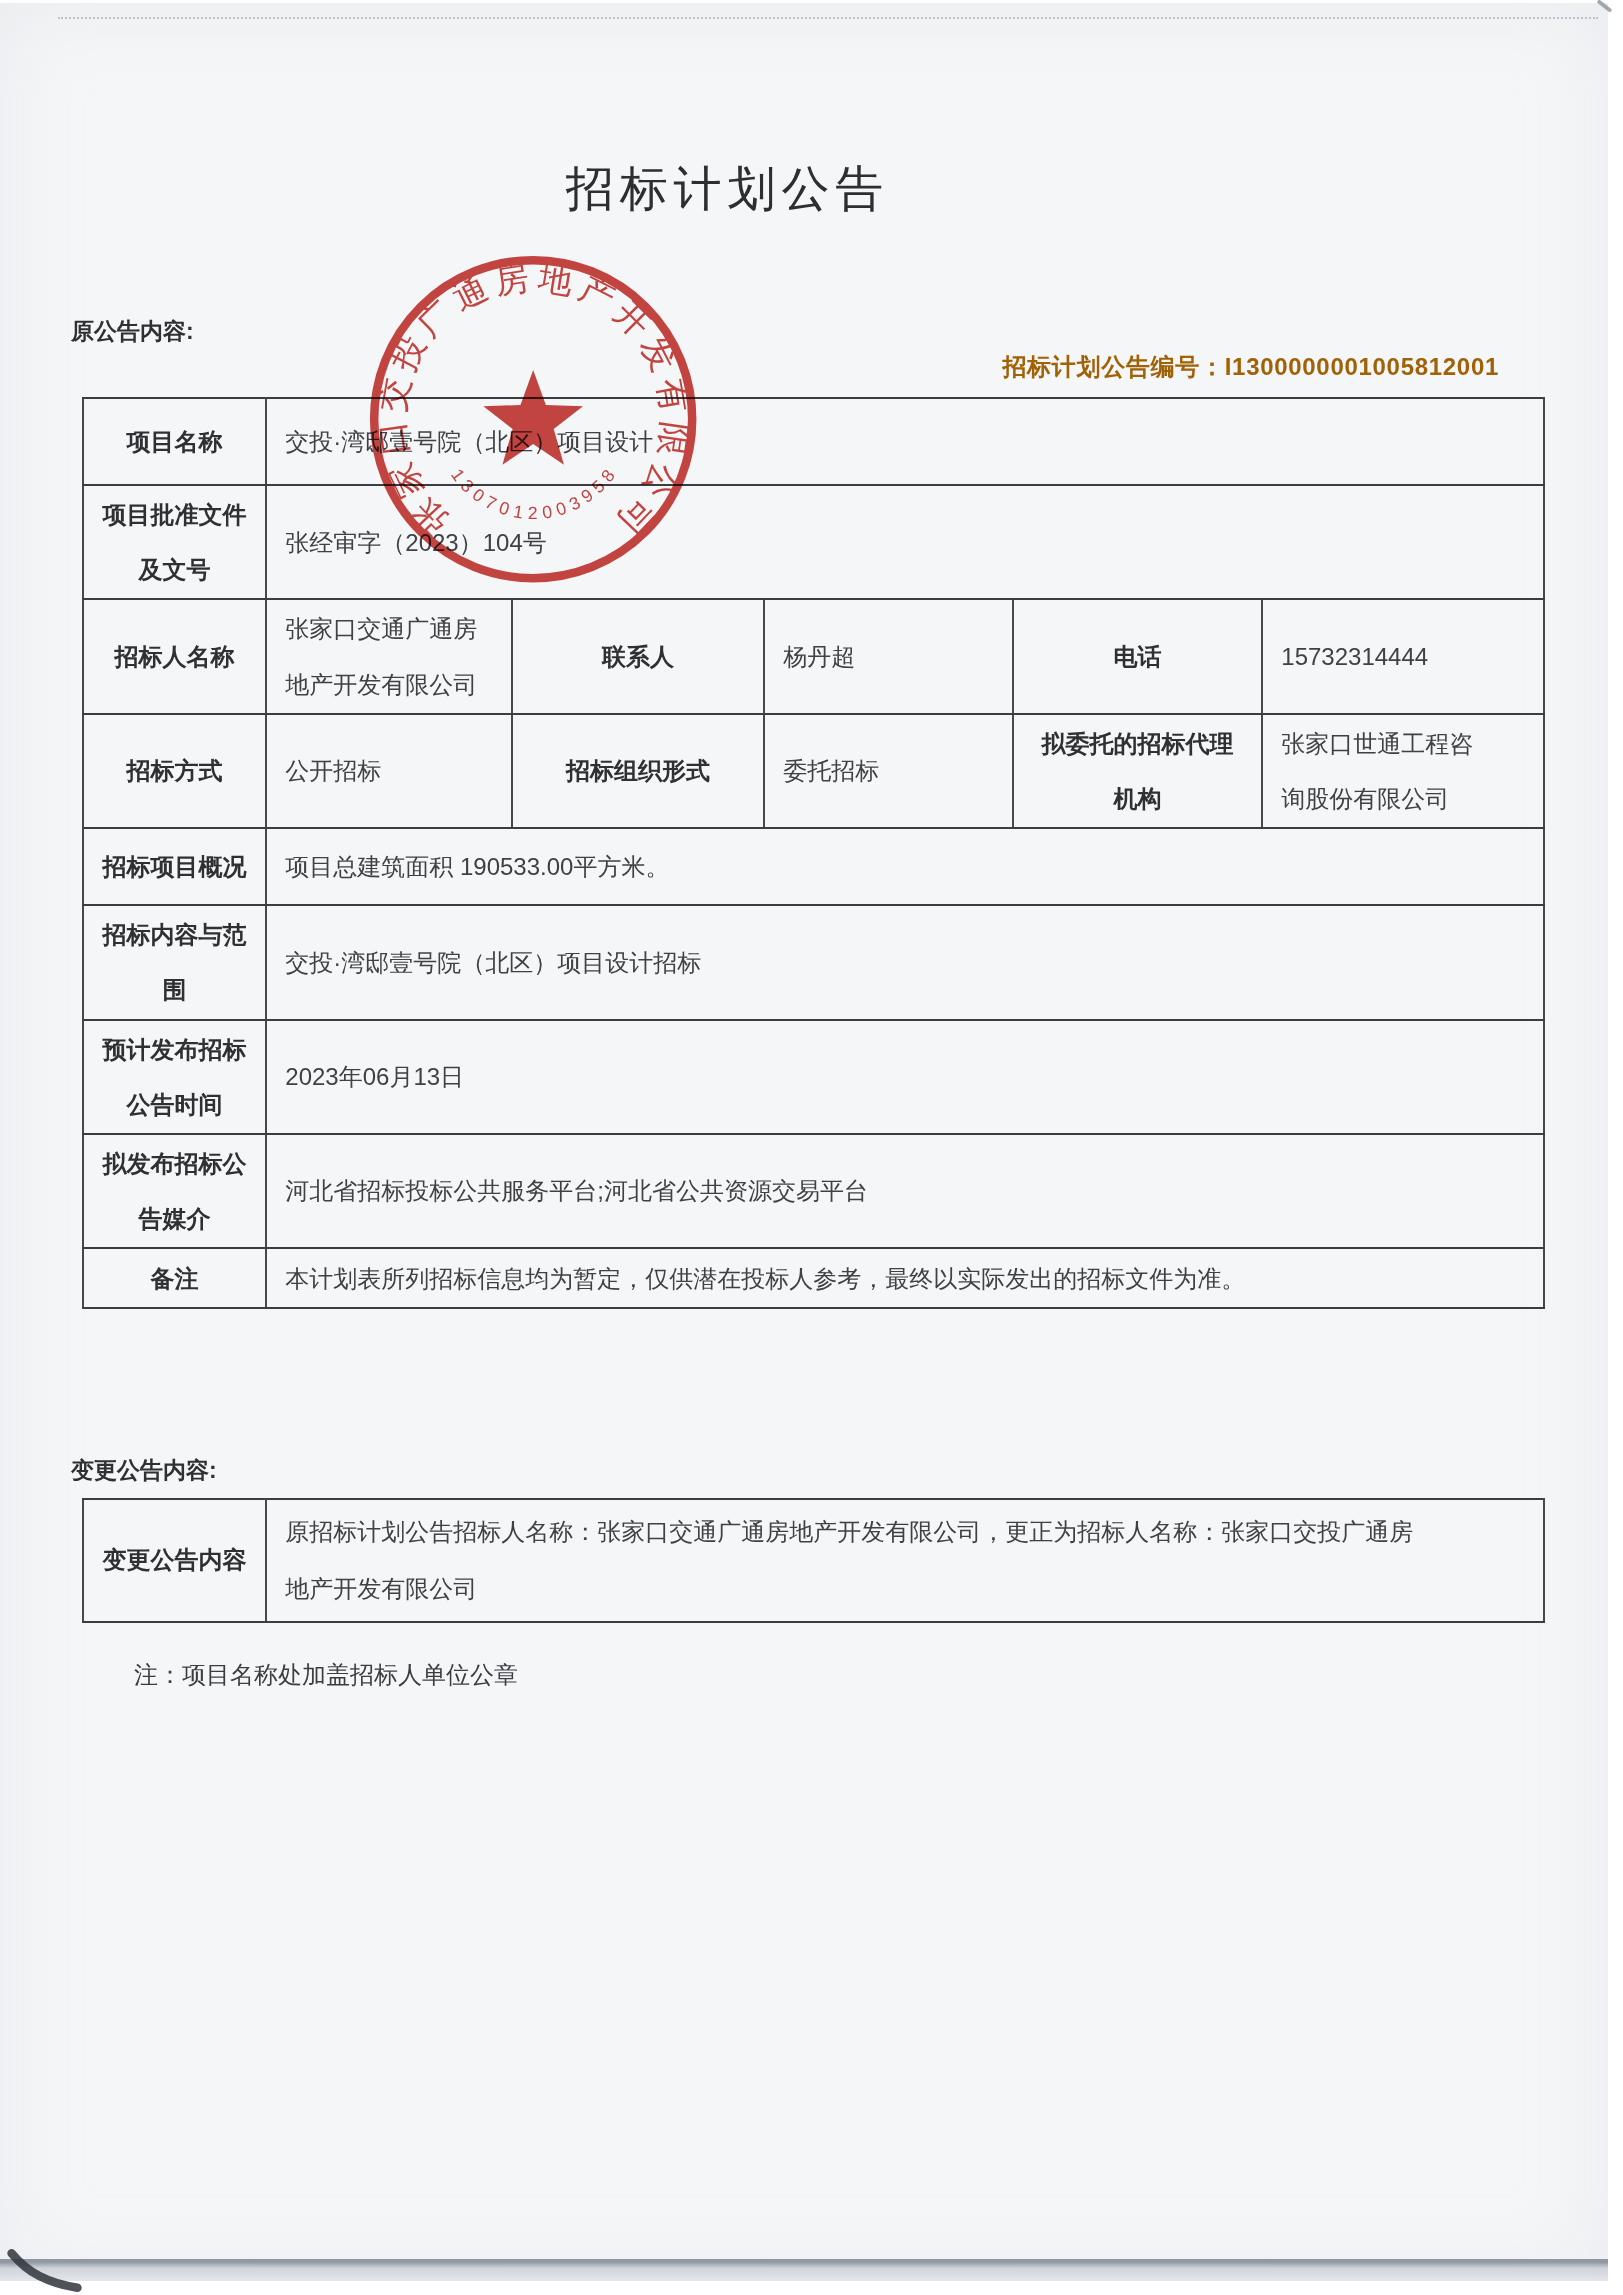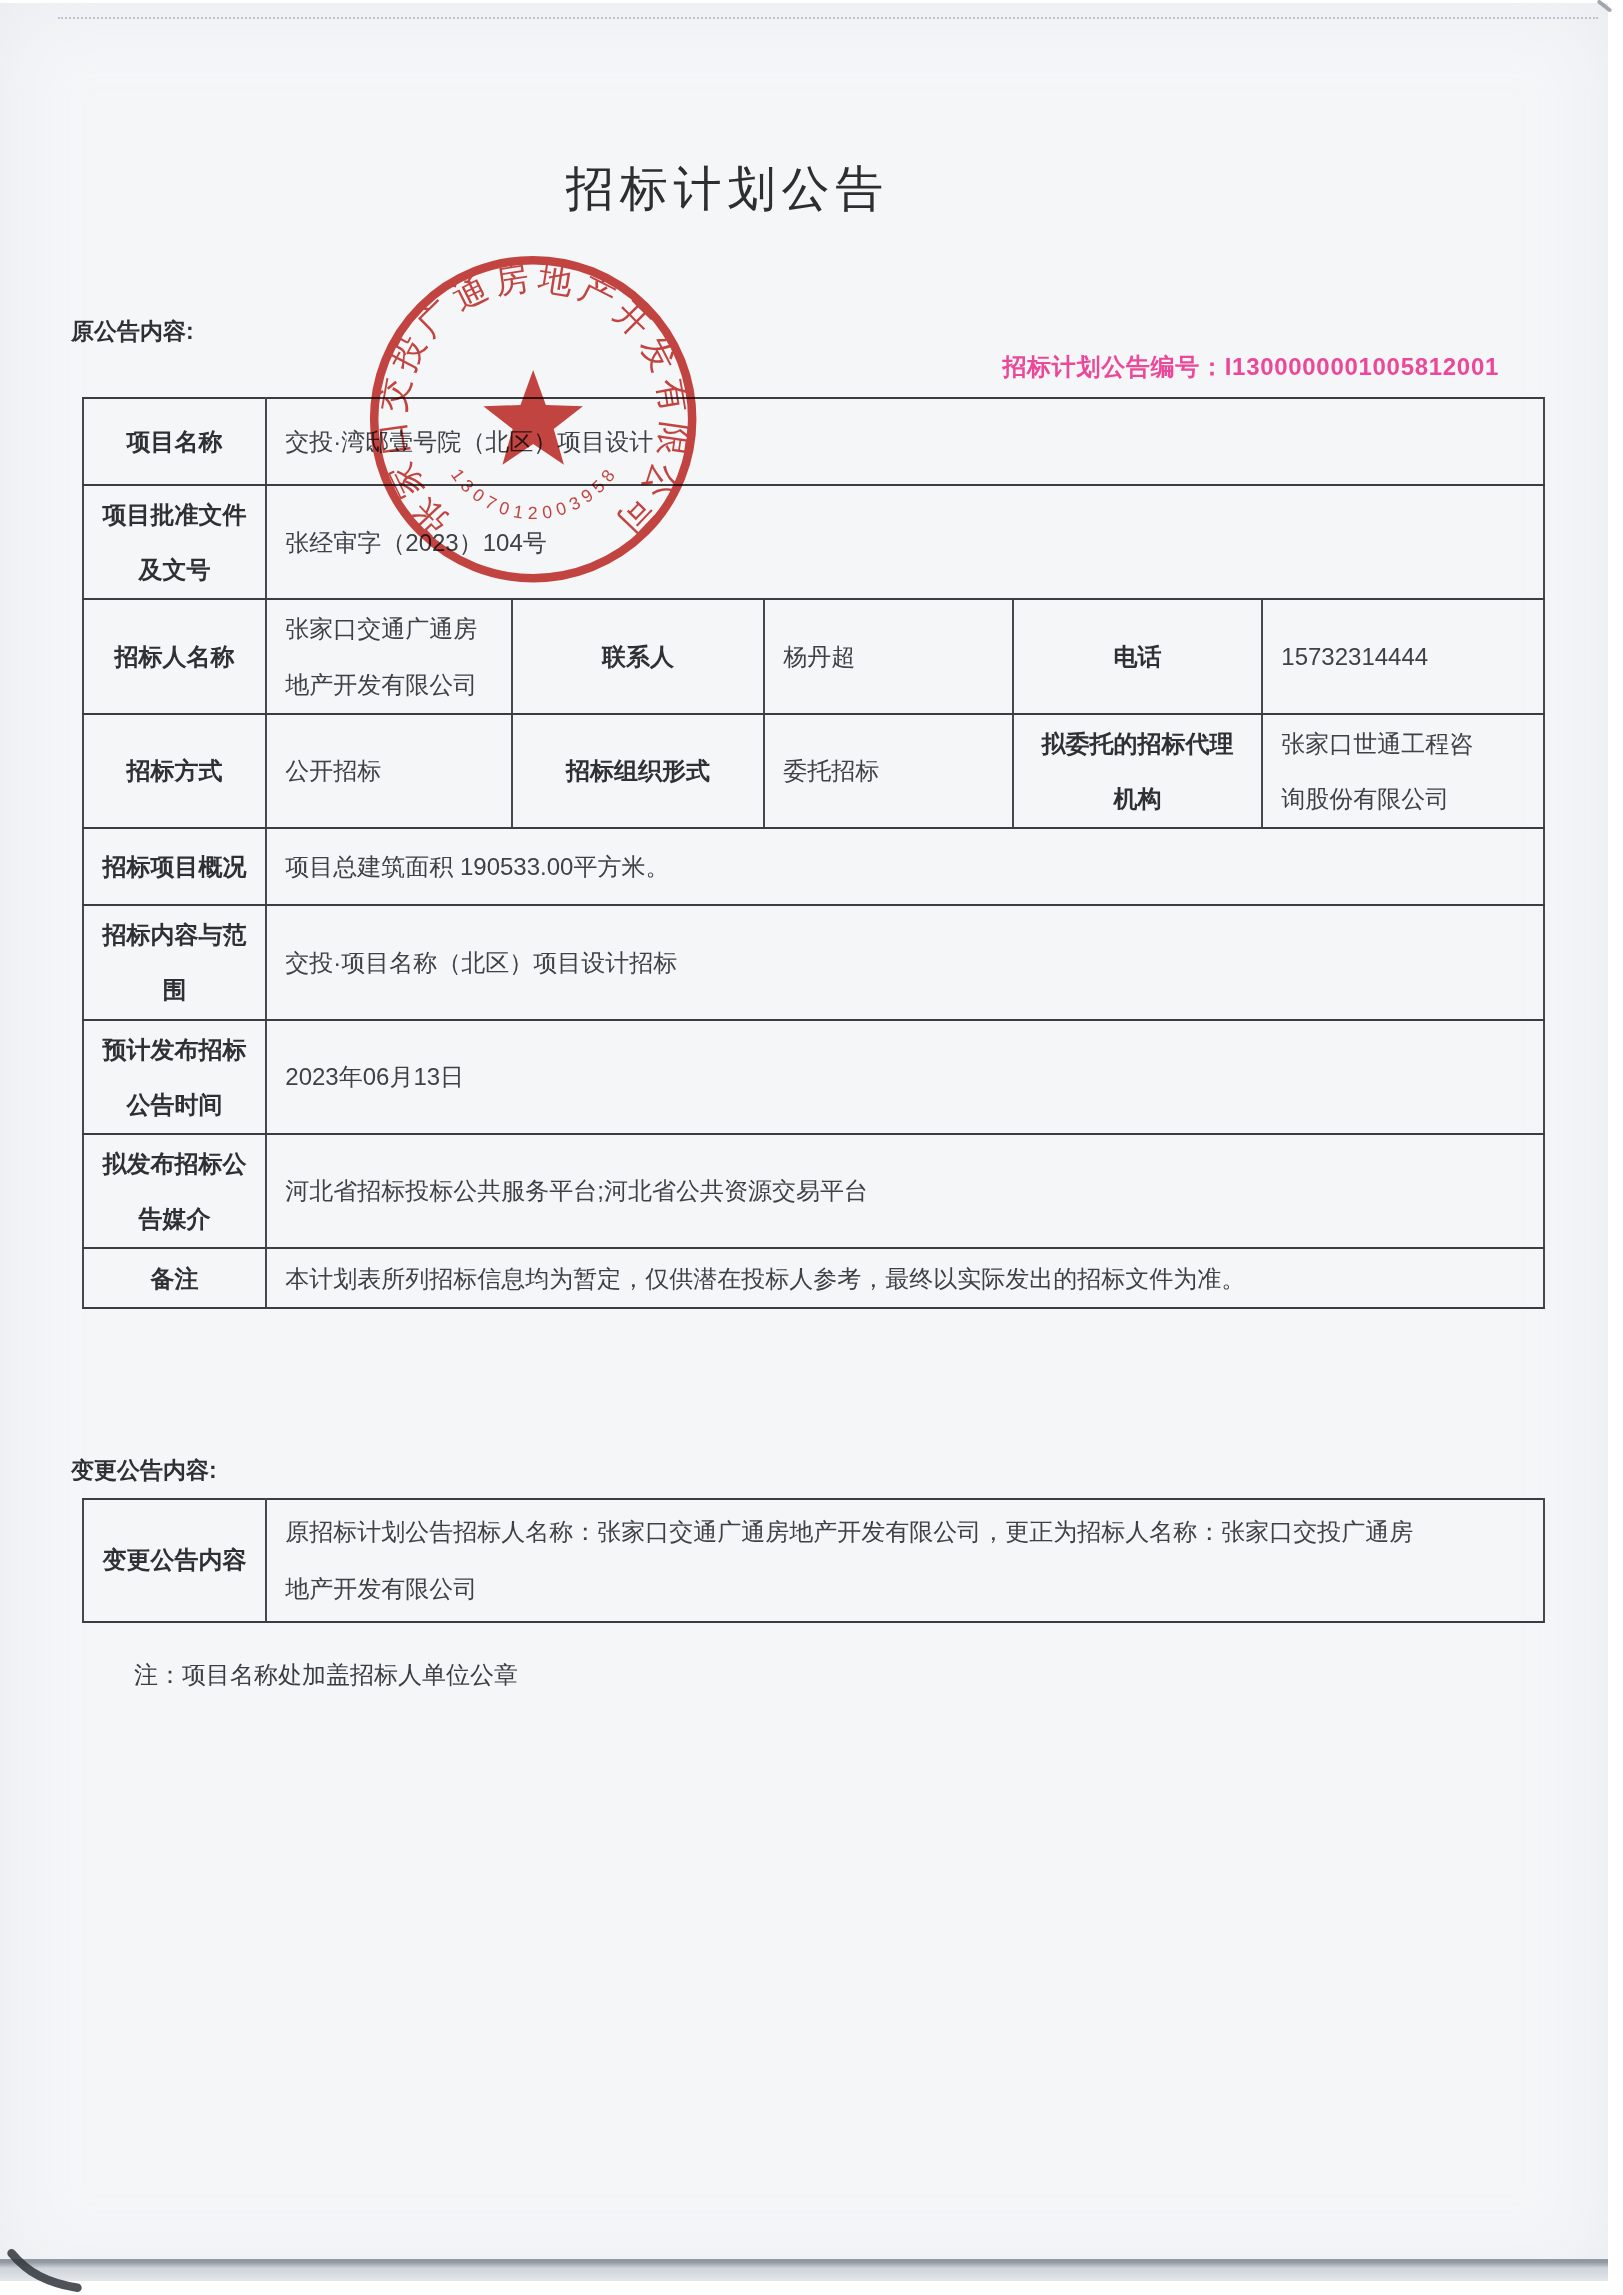--- a/index.html
+++ b/index.html
@@ -20,21 +20,21 @@
   .page-title{
     position:absolute;left:0;top:157px;width:1455px;text-align:center;
     font-size:48px;letter-spacing:5.9px;color:#2d2e30;font-weight:400;
   }
   .section-label{
     position:absolute;left:71px;font-size:23px;font-weight:700;color:#2f3033;
   }
   .section-label.original{top:316px;}
   .section-label.change{top:1455px;}
   .plan-no{
-    position:absolute;top:351px;right:124px;font-size:24px;font-weight:700;color:#ec4899;
+    position:absolute;top:351px;right:124px;font-size:24px;font-weight:700;color:#a16207;
     letter-spacing:0.7px;
   }
   .doc-table{
     position:absolute;left:82px;border-collapse:collapse;table-layout:fixed;
     width:1460px;font-size:24px;color:#3f4145;
   }
   .doc-table.t1{top:397px;}
   .doc-table.t2{top:1498px;}
   .doc-table td{
     border-left:2px solid #46484c;border-right:2px solid #46484c;
@@ -116,21 +116,21 @@
     <td class="val">张家口世通工程咨
 询股份有限公司</td>
   </tr>
   <tr style="height:77px">
     <td class="lab">招标项目概况</td>
     <td class="val" colspan="5">项目总建筑面积 190533.00平方米。</td>
   </tr>
   <tr style="height:114px">
     <td class="lab">招标内容与范
 围</td>
-    <td class="val" colspan="5">交投·项目名称（北区）项目设计招标</td>
+    <td class="val" colspan="5">交投·湾邸壹号院（北区）项目设计招标</td>
   </tr>
   <tr style="height:111px">
     <td class="lab">预计发布招标
 公告时间</td>
     <td class="val" colspan="5">2023年06月13日</td>
   </tr>
   <tr style="height:112px">
     <td class="lab">拟发布招标公
 告媒介</td>
     <td class="val" colspan="5">河北省招标投标公共服务平台;河北省公共资源交易平台</td>

